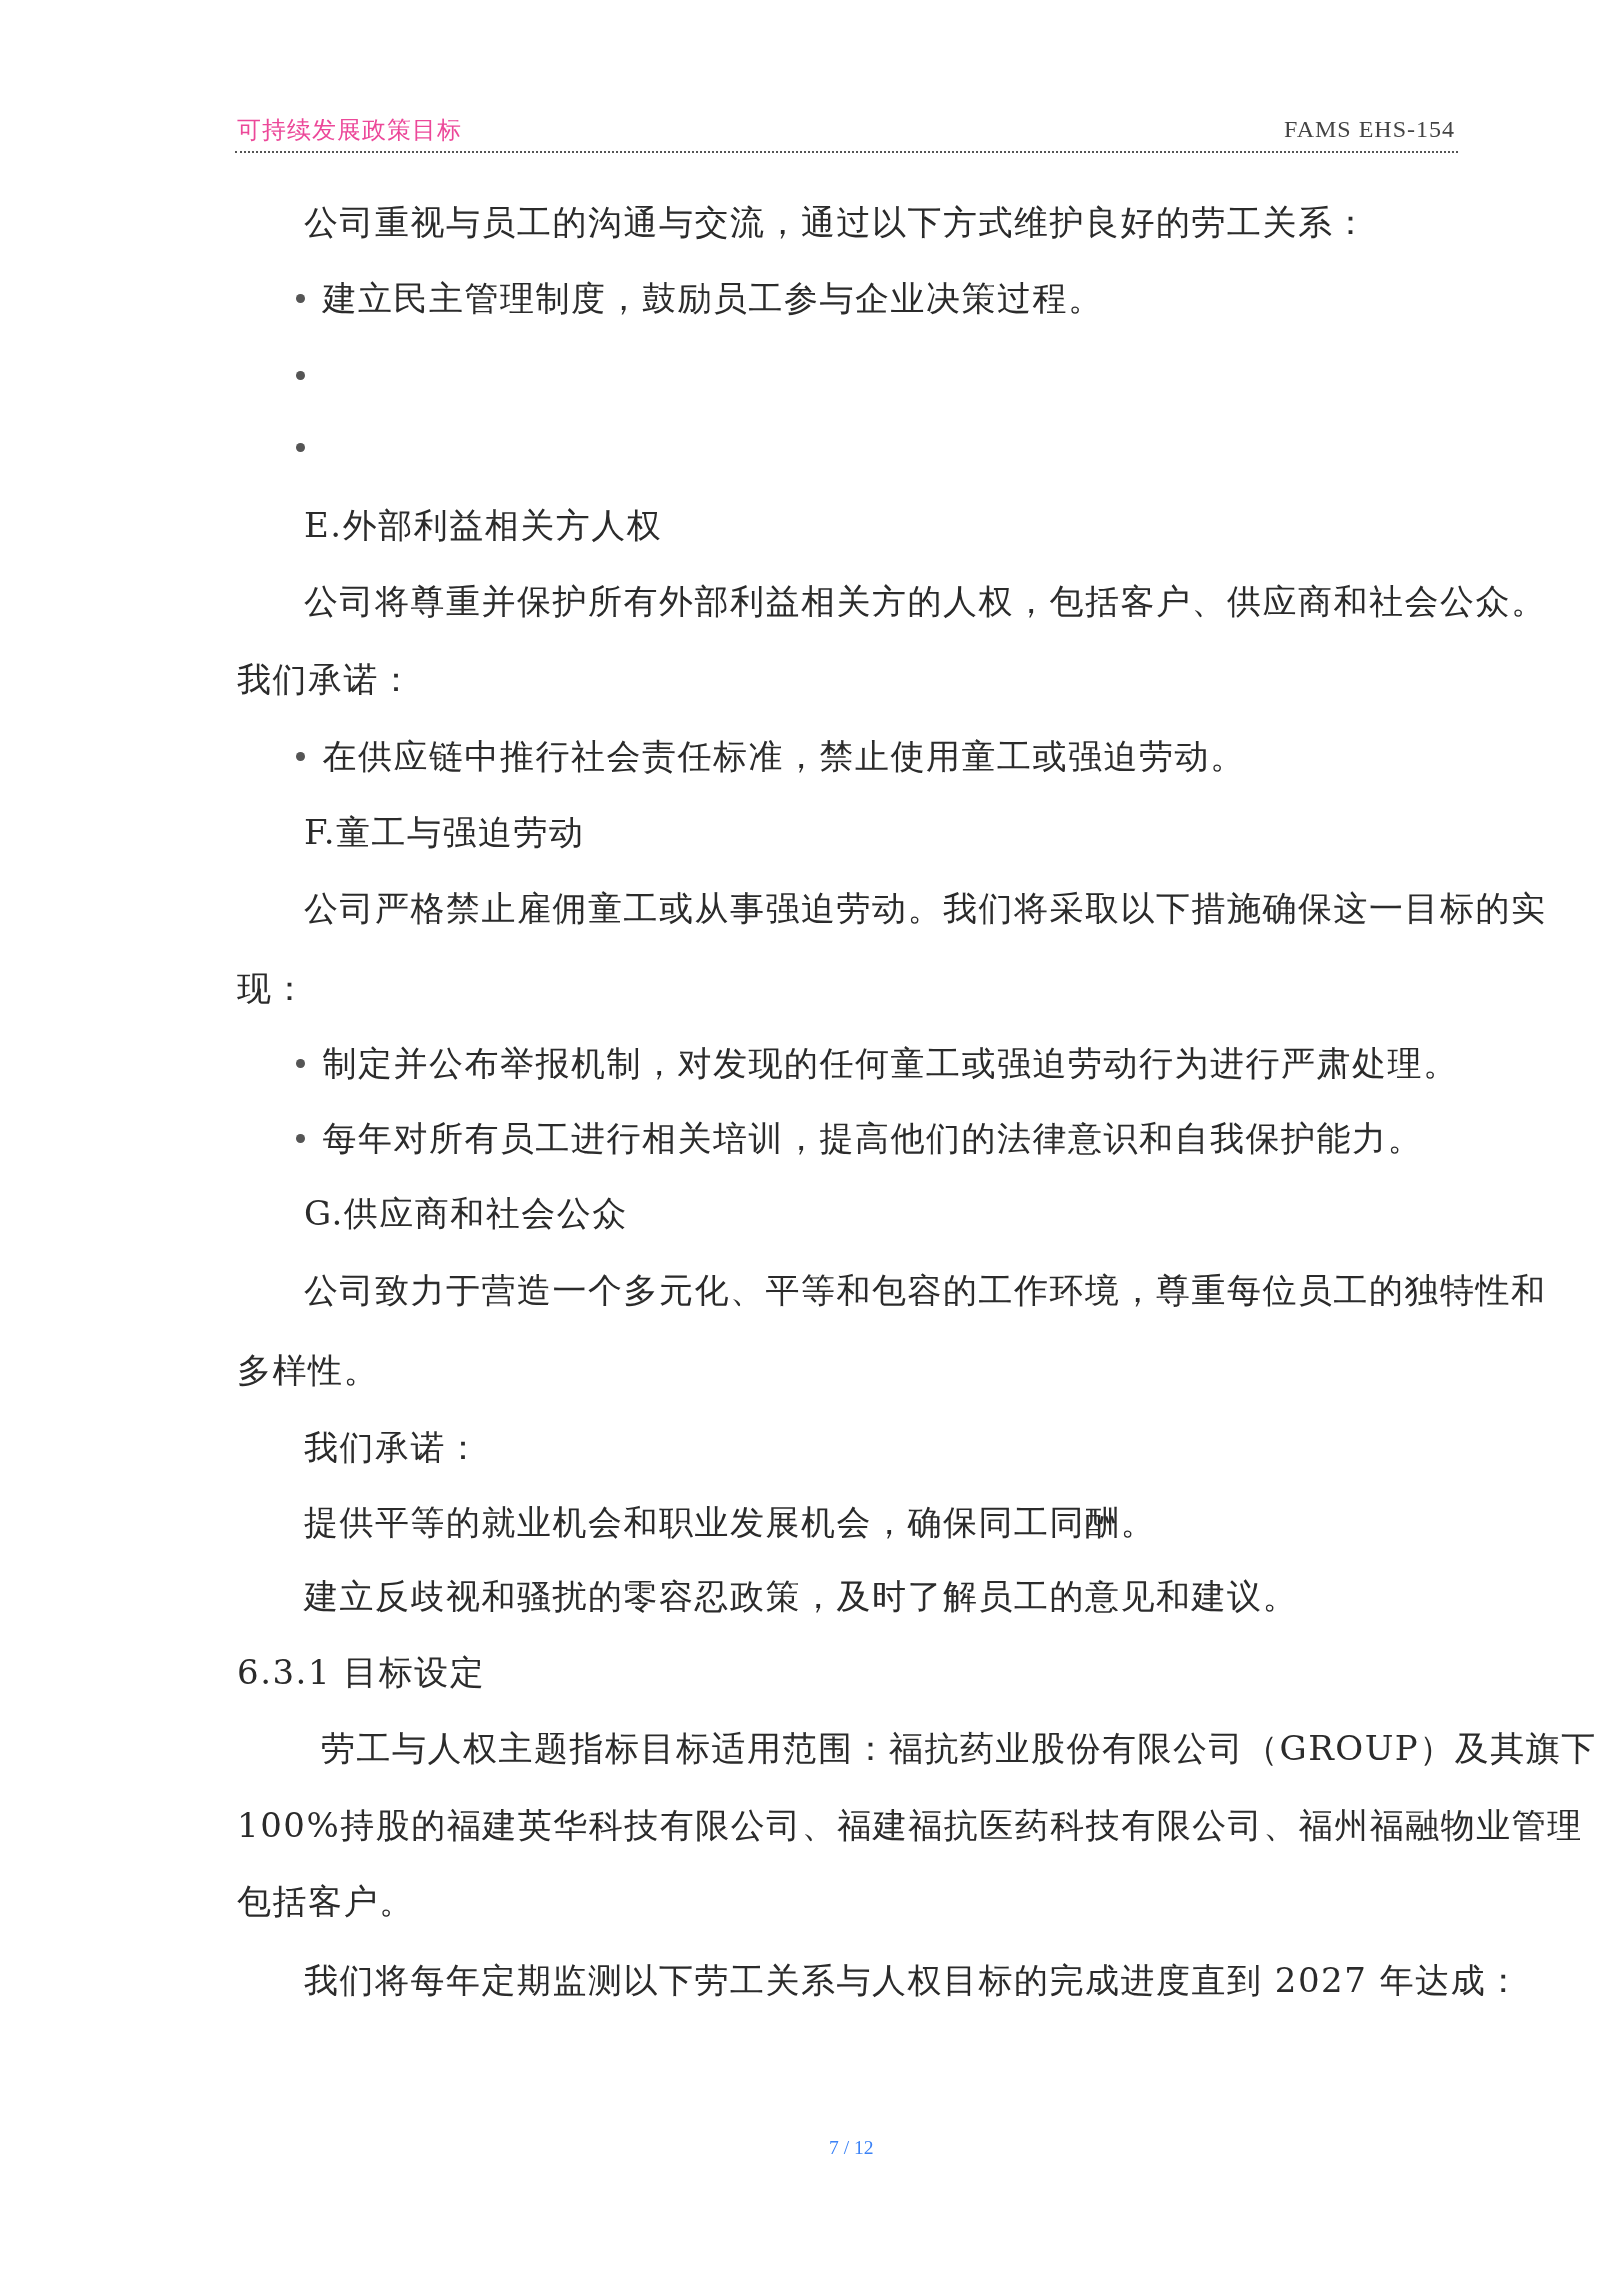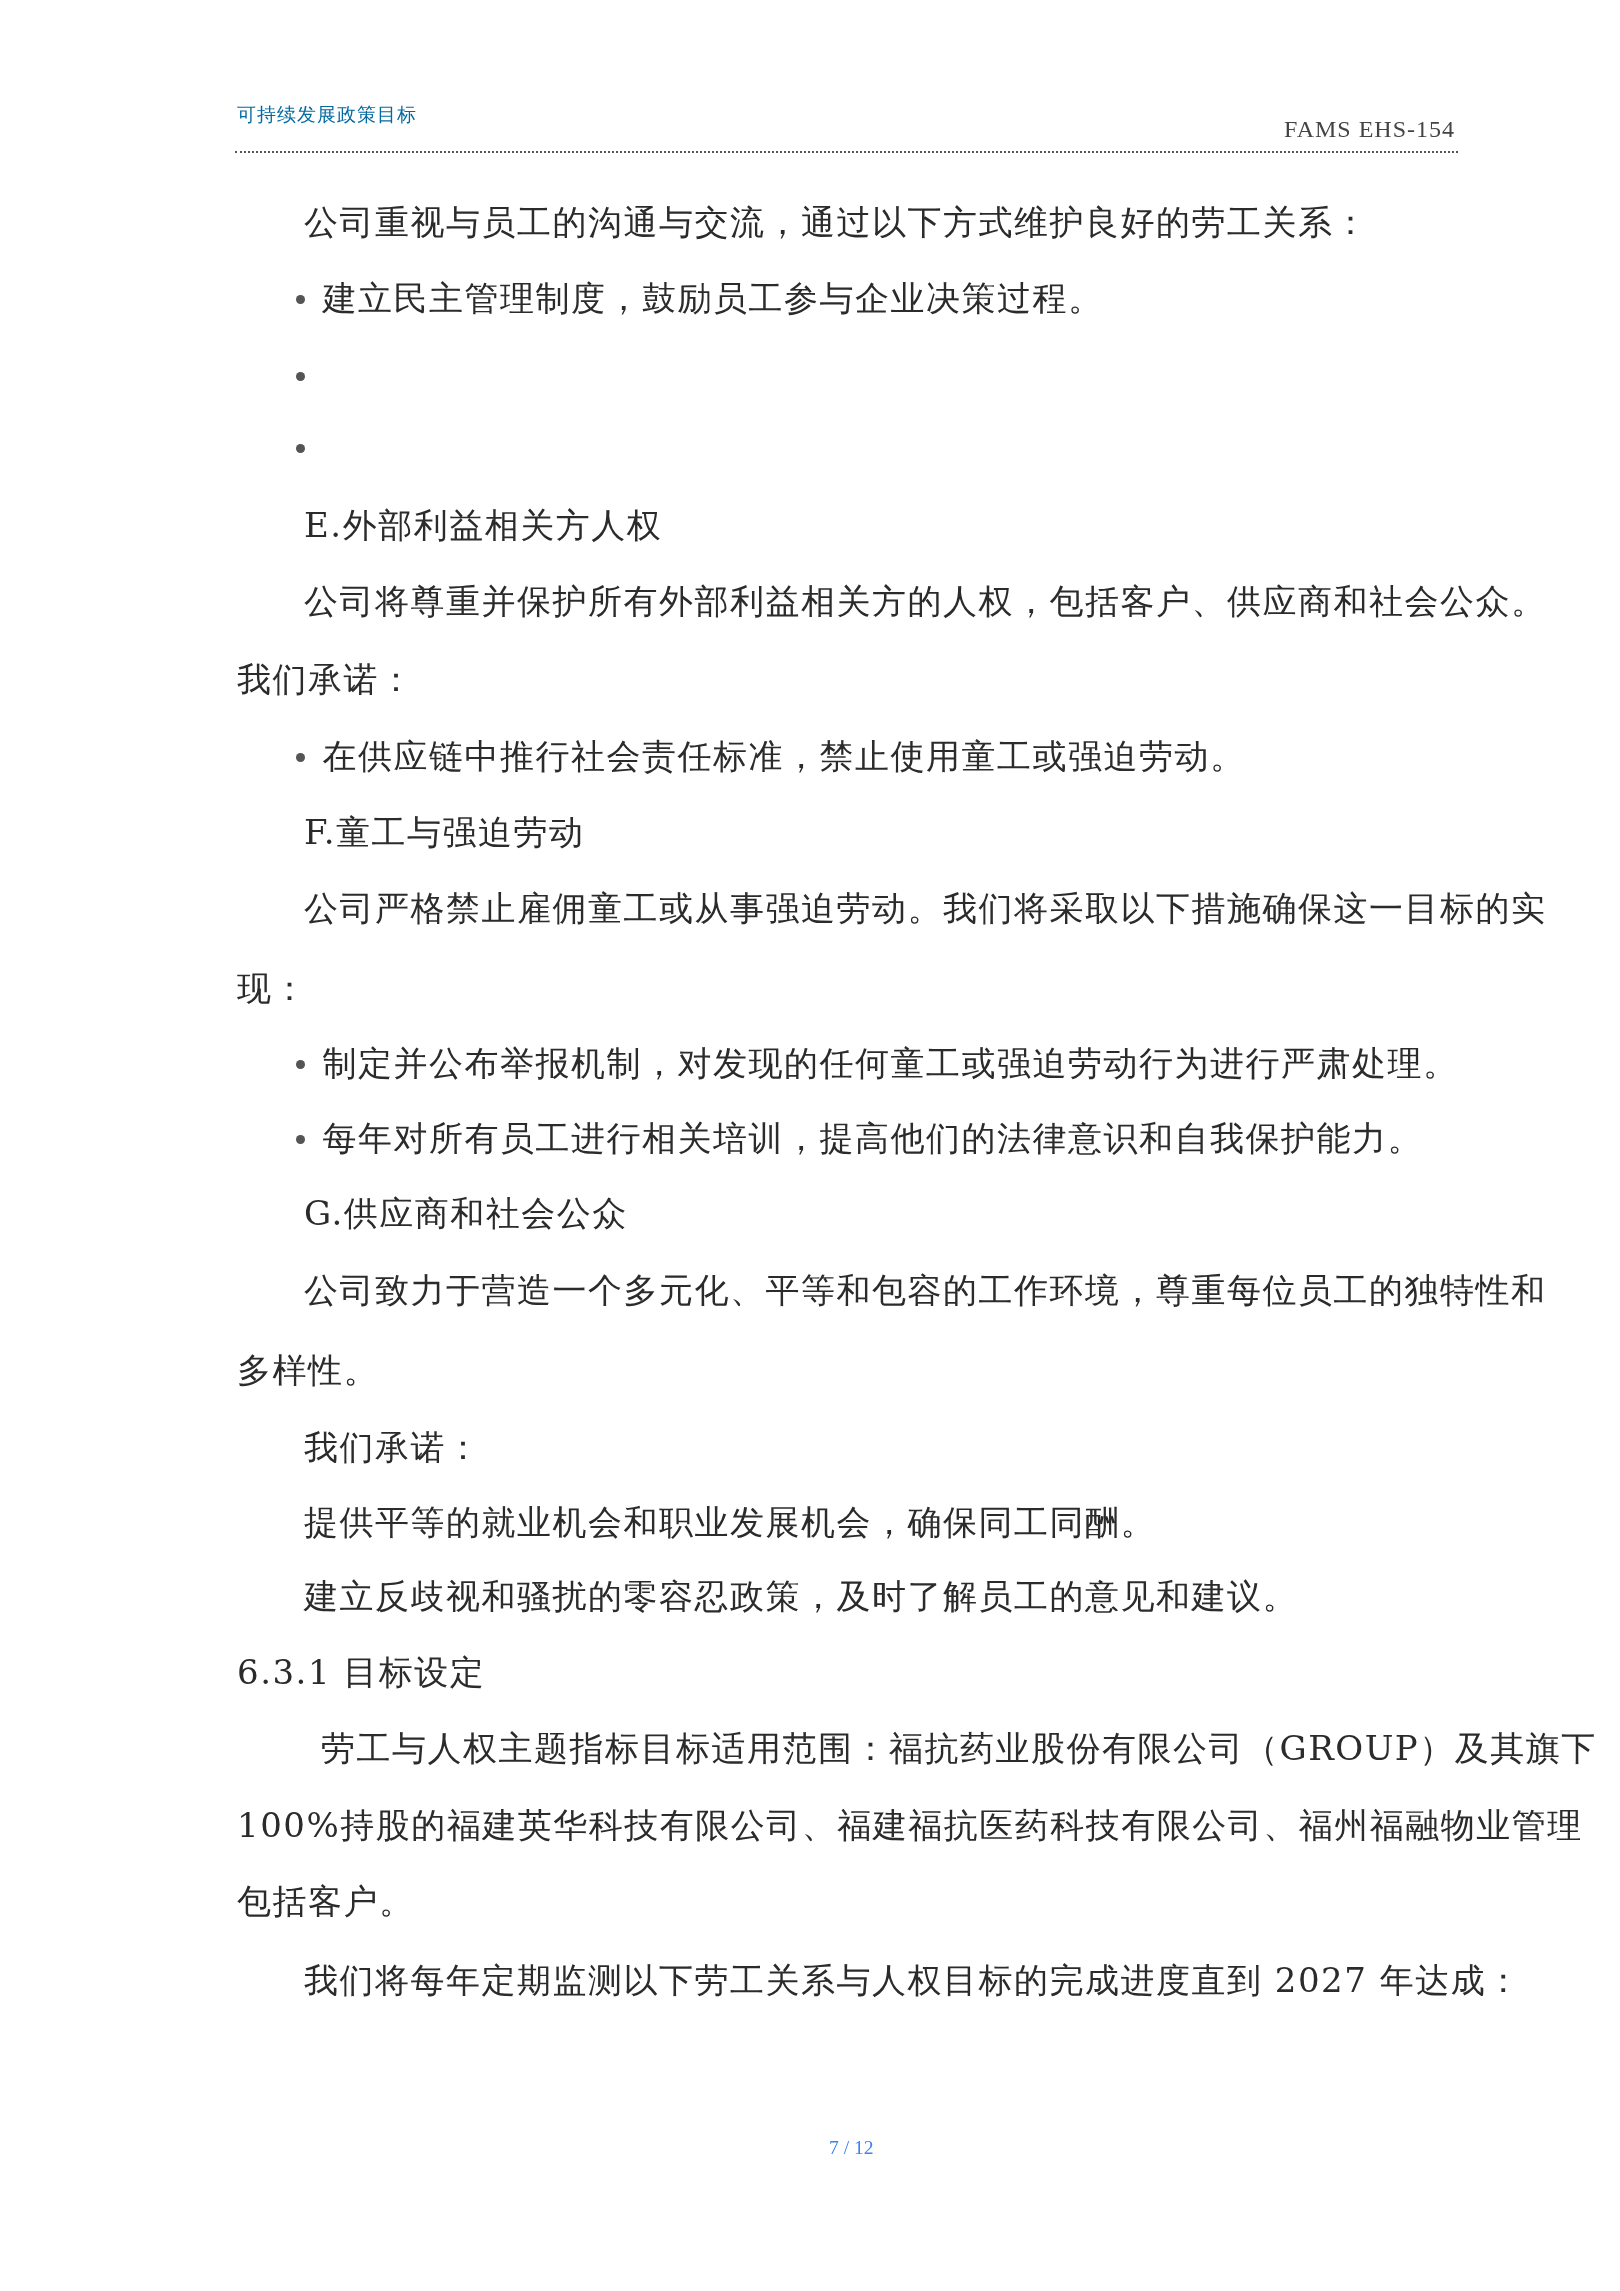--- a/index.html
+++ b/index.html
@@ -1,24 +1,24 @@
 <!DOCTYPE html>
 <html><head>
 <meta charset="utf-8">
 <style>
   html, body { margin:0; padding:0; }
   body { width:1620px; height:2292px; background:#ffffff; position:relative; overflow:hidden;
          font-family:"DejaVu Serif", "Liberation Serif", serif; color:#2a2a2a; }
-  .hdr-left { position:absolute; left:237px; top:102px; font-size:19px; color:#0369a1; letter-spacing:1px; }
+  .hdr-left { position:absolute; left:237px; top:114px; font-size:24px; color:#ec4899; letter-spacing:1px; }
   .hdr-right { position:absolute; right:165px; top:116px; font-size:24px; color:#444; letter-spacing:1px; font-family:"Liberation Serif", serif; }
   .hdr-rule { position:absolute; left:235px; right:162px; top:151px; height:0; border-top:2px dotted #555; }
   .ln { position:absolute; font-size:34px; line-height:39px; white-space:nowrap; letter-spacing:1.5px; color:#2b2b2b; }
   .ind { left:304px; }
   .flush { left:237px; }
-  .bul { left:296px;font-family:Liberation Serif, serif; }
+  .bul { left:296px; }
   .bul .dot { display:inline-block; width:8.8px; height:8.8px; border-radius:50%; background:#555; margin-right:17.6px; vertical-align:middle; position:relative; top:-2.9px; }
   .pg { position:absolute; left:829px; top:2137px; font-size:19.6px; color:#3b82f6; font-family:Liberation Serif, serif; }
 </style>
 </head>
 <body>
 
 <div class="hdr-left">可持续发展政策目标</div>
 <div class="hdr-right">FAMS EHS-154</div>
 <div class="hdr-rule"></div>
 

